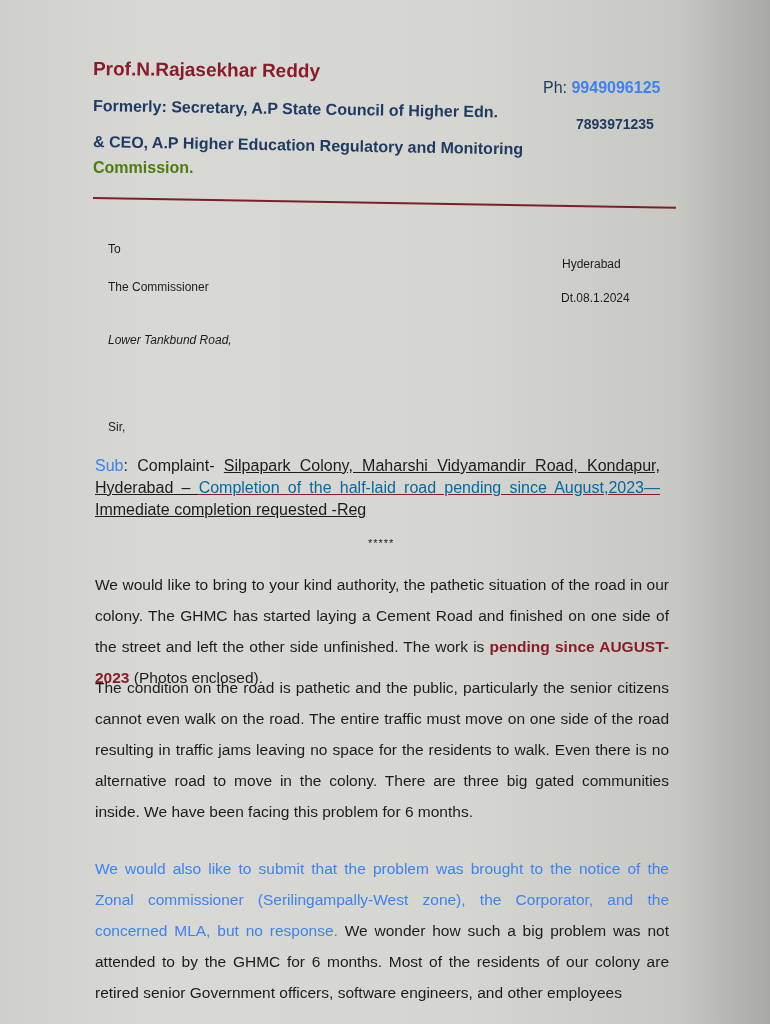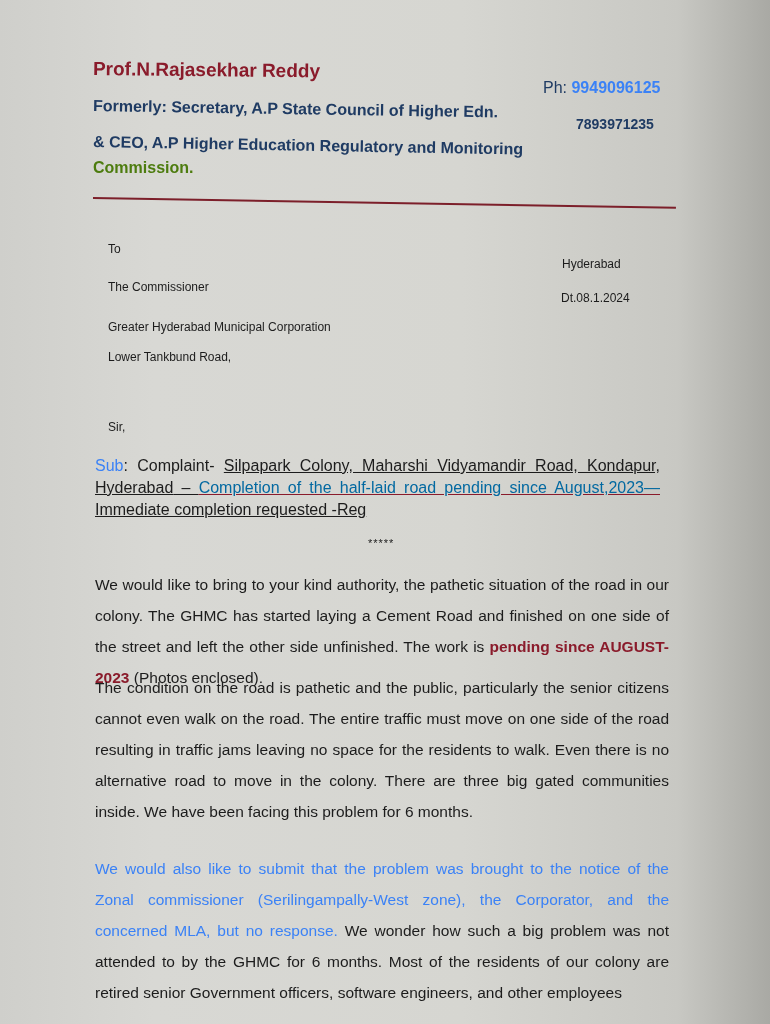--- a/index.html
+++ b/index.html
@@ -22,21 +22,21 @@
   .ph .lbl { color: #1f3b63; font-weight: normal; }
   .ph2 { left: 576px; top: 116px; font-size: 14px; font-weight: bold; color: #1f3b63; }
   .rule { position: absolute; left: 93px; top: 197px; width: 583px; height: 2px; background: #7c1f2a; transform: rotate(0.95deg); transform-origin: left; }
 
   .body16 { font-size: 12px; margin-left: 14px; }
   .to { left: 94px; top: 242px; }
   .hyd { left: 548px; top: 257px; }
   .comm { left: 94px; top: 280px; }
   .dt { left: 547px; top: 291px; }
   .ghmc { left: 94px; top: 320px; }
-  .ltr { left: 94px; top: 350px; }
+  .ltr { left: 94px; top: 333px; font-style: italic; }
   .hydpin { left: 94px; top: 385px; font-weight: bold; }
   .sir { left: 94px; top: 420px; }
 
   .sub { position: absolute; left: 95px; top: 455px; width: 565px; font-size: 16px; line-height: 22px; text-align: justify; }
   .sub .u { text-decoration: underline; }
   .sub .ur { text-decoration: underline; color: #0369a1; text-decoration-color: #8a1b2b; }
   .stars { left: 368px; top: 537px; font-size: 11px; letter-spacing: 1px; }
 
   .para { position: absolute; left: 95px; width: 574px; font-size: 15.5px; line-height: 31px; text-align: justify; }
   .p1 { top: 569px; }
@@ -59,21 +59,20 @@
     <span class="maroon">9949096125</span>
   </div>
   <div class="abs ph2">7893971235</div>
 
   <div class="rule"></div>
 
   <div class="abs body16 to">To</div>
   <div class="abs body16 hyd">Hyderabad</div>
   <div class="abs body16 comm">The Commissioner</div>
   <div class="abs body16 dt">Dt.08.1.2024</div>
-  <div class="abs body16 ghmc">Greater Hyderabad Municipal Corporation</div>
   <div class="abs body16 ltr">Lower Tankbund Road,</div>
   <div class="abs body16 sir">Sir,</div>
 
   <div class="sub"><span class="maroon">Sub</span><span>: Complaint- </span><span class="u">Silpapark Colony, Maharshi Vidyamandir Road, Kondapur, Hyderabad</span><span class="u"> – </span><span class="ur">Completion of the half-laid road pending since August,2023—</span> <span class="u">Immediate completion requested -Reg</span></div>
 
   <div class="abs stars">*****</div>
 
   <div class="para p1"><span>We would like to bring to your kind authority, the pathetic situation of the road in our colony. The GHMC has started laying a Cement Road and finished on one side of the street and left the other side unfinished. The work is </span><span class="bold-maroon">pending since AUGUST-2023</span><span> (Photos enclosed).</span></div>
 
   <div class="para p2">The condition on the road is pathetic and the public, particularly the senior citizens cannot even walk on the road. The entire traffic must move on one side of the road resulting in traffic jams leaving no space for the residents to walk. Even there is no alternative road to move in the colony. There are three big gated communities inside. We have been facing this problem for 6 months.</div>

